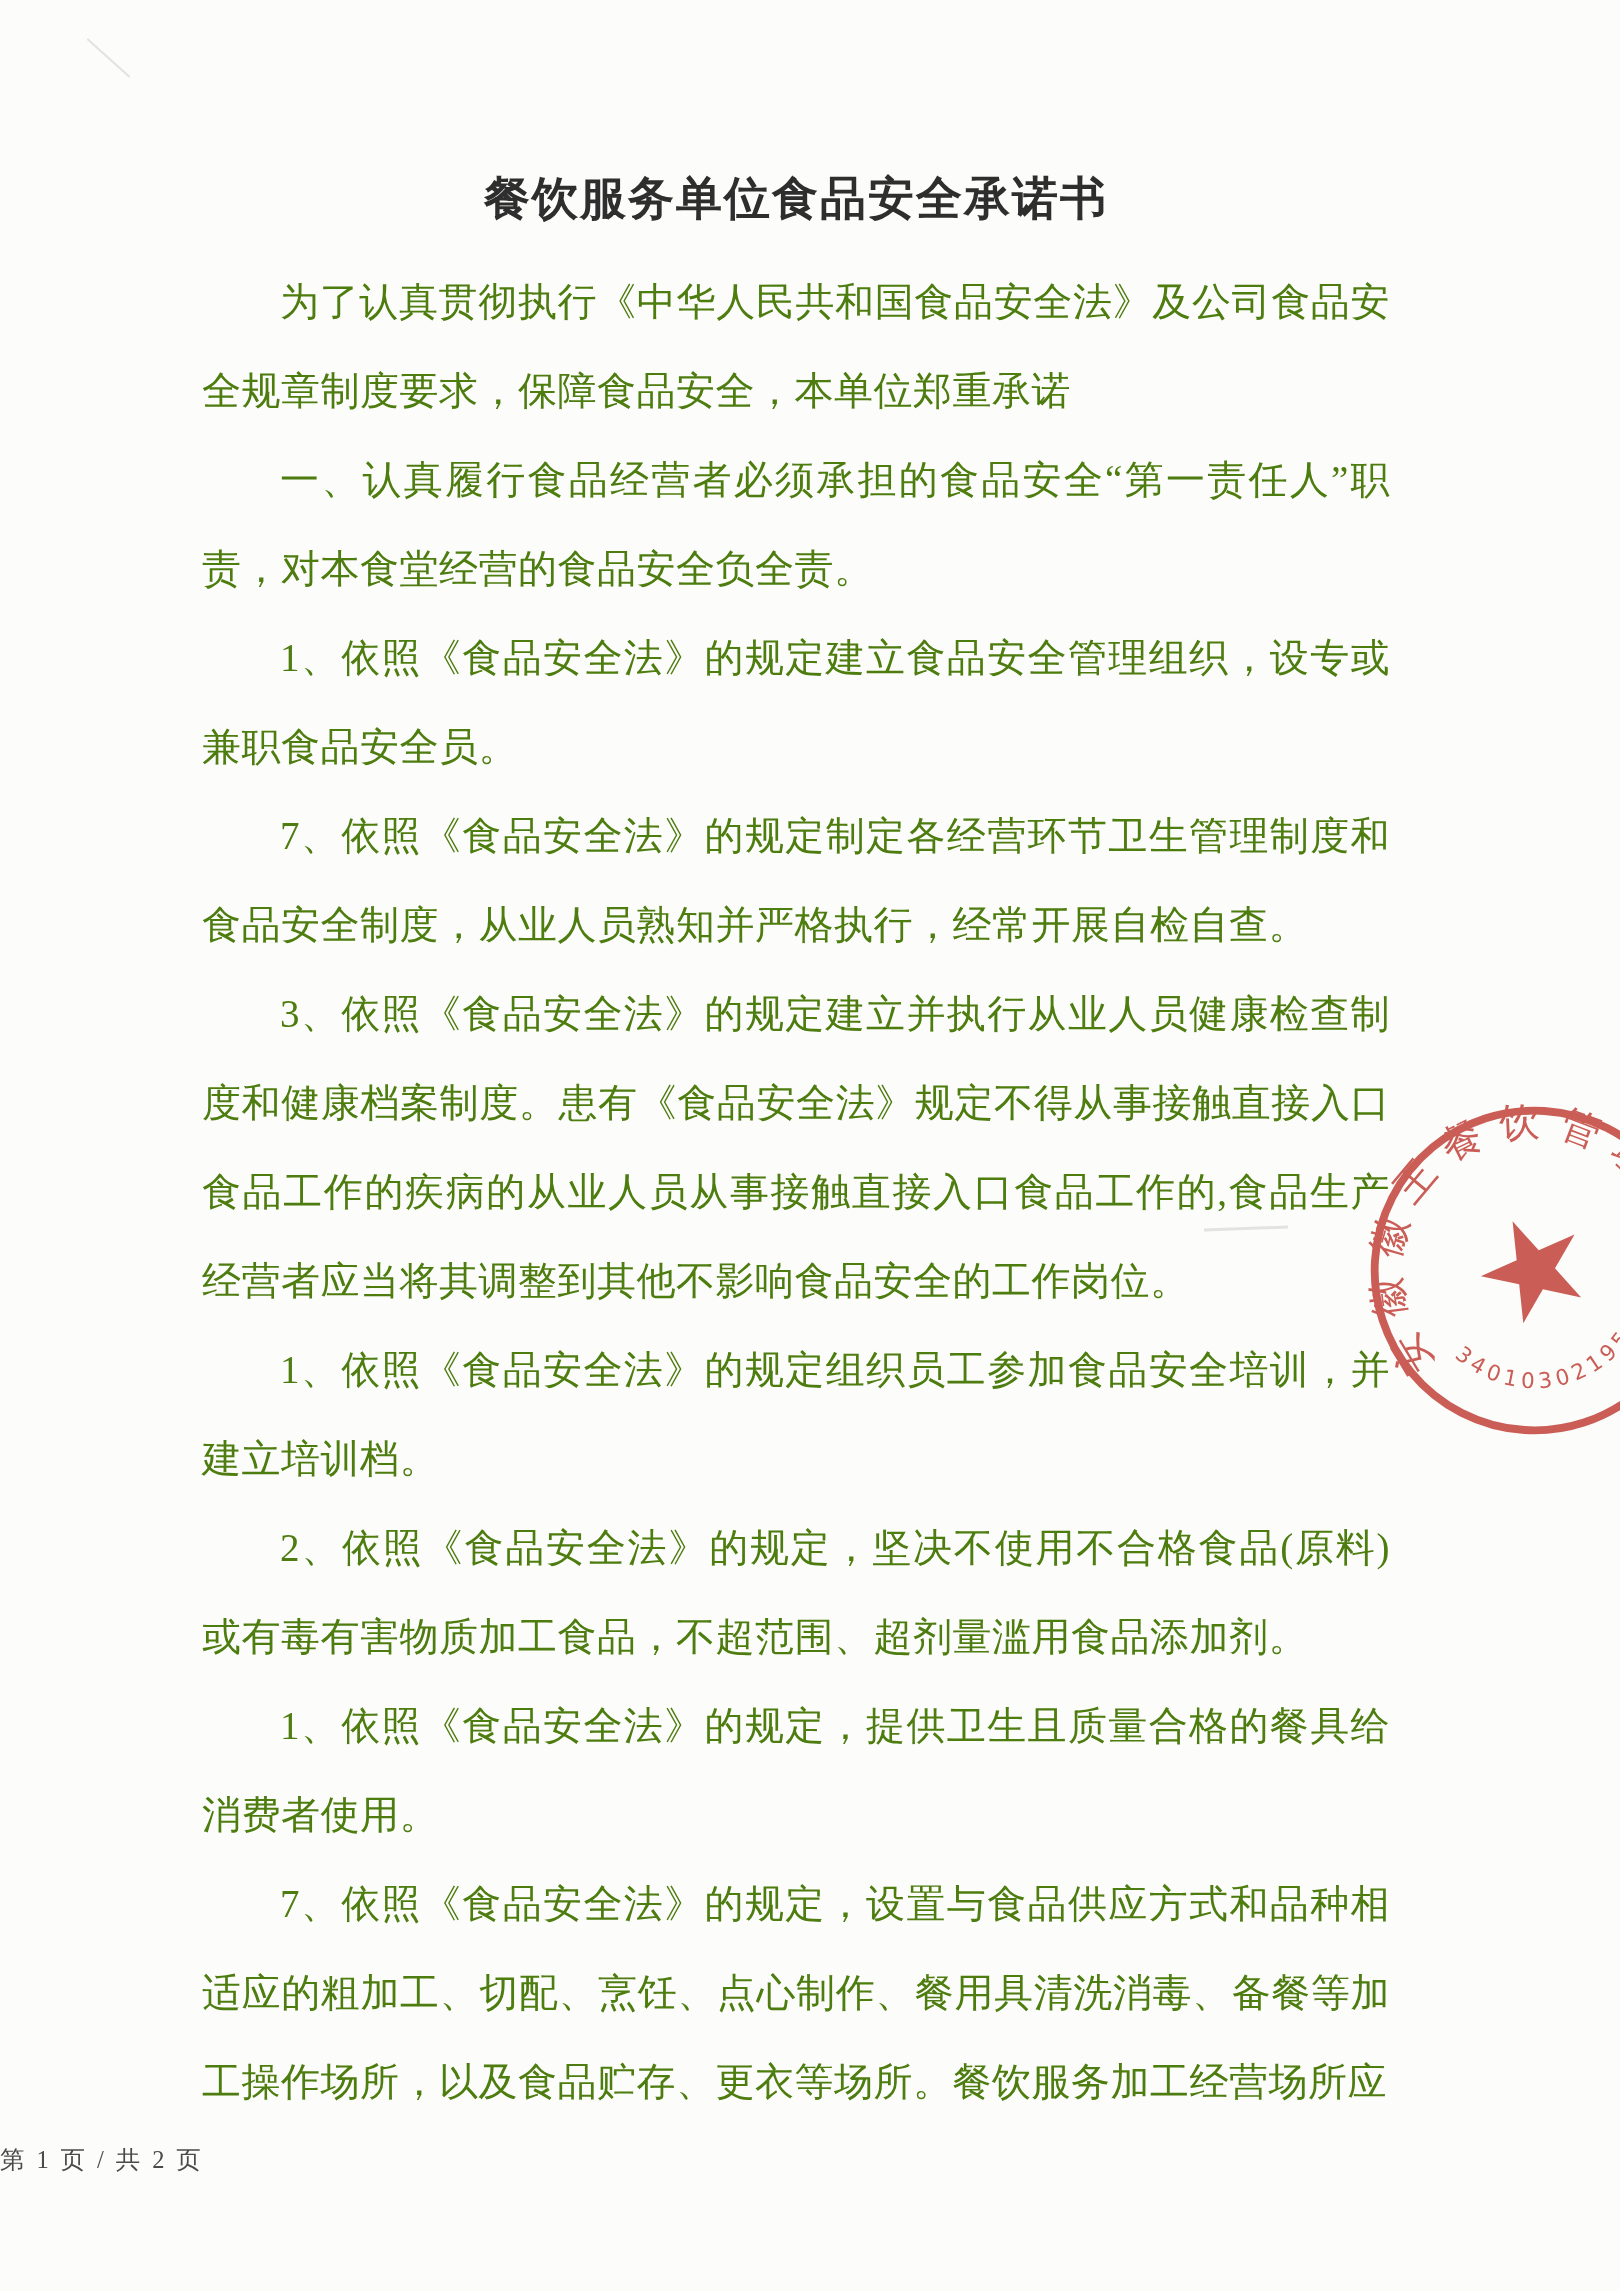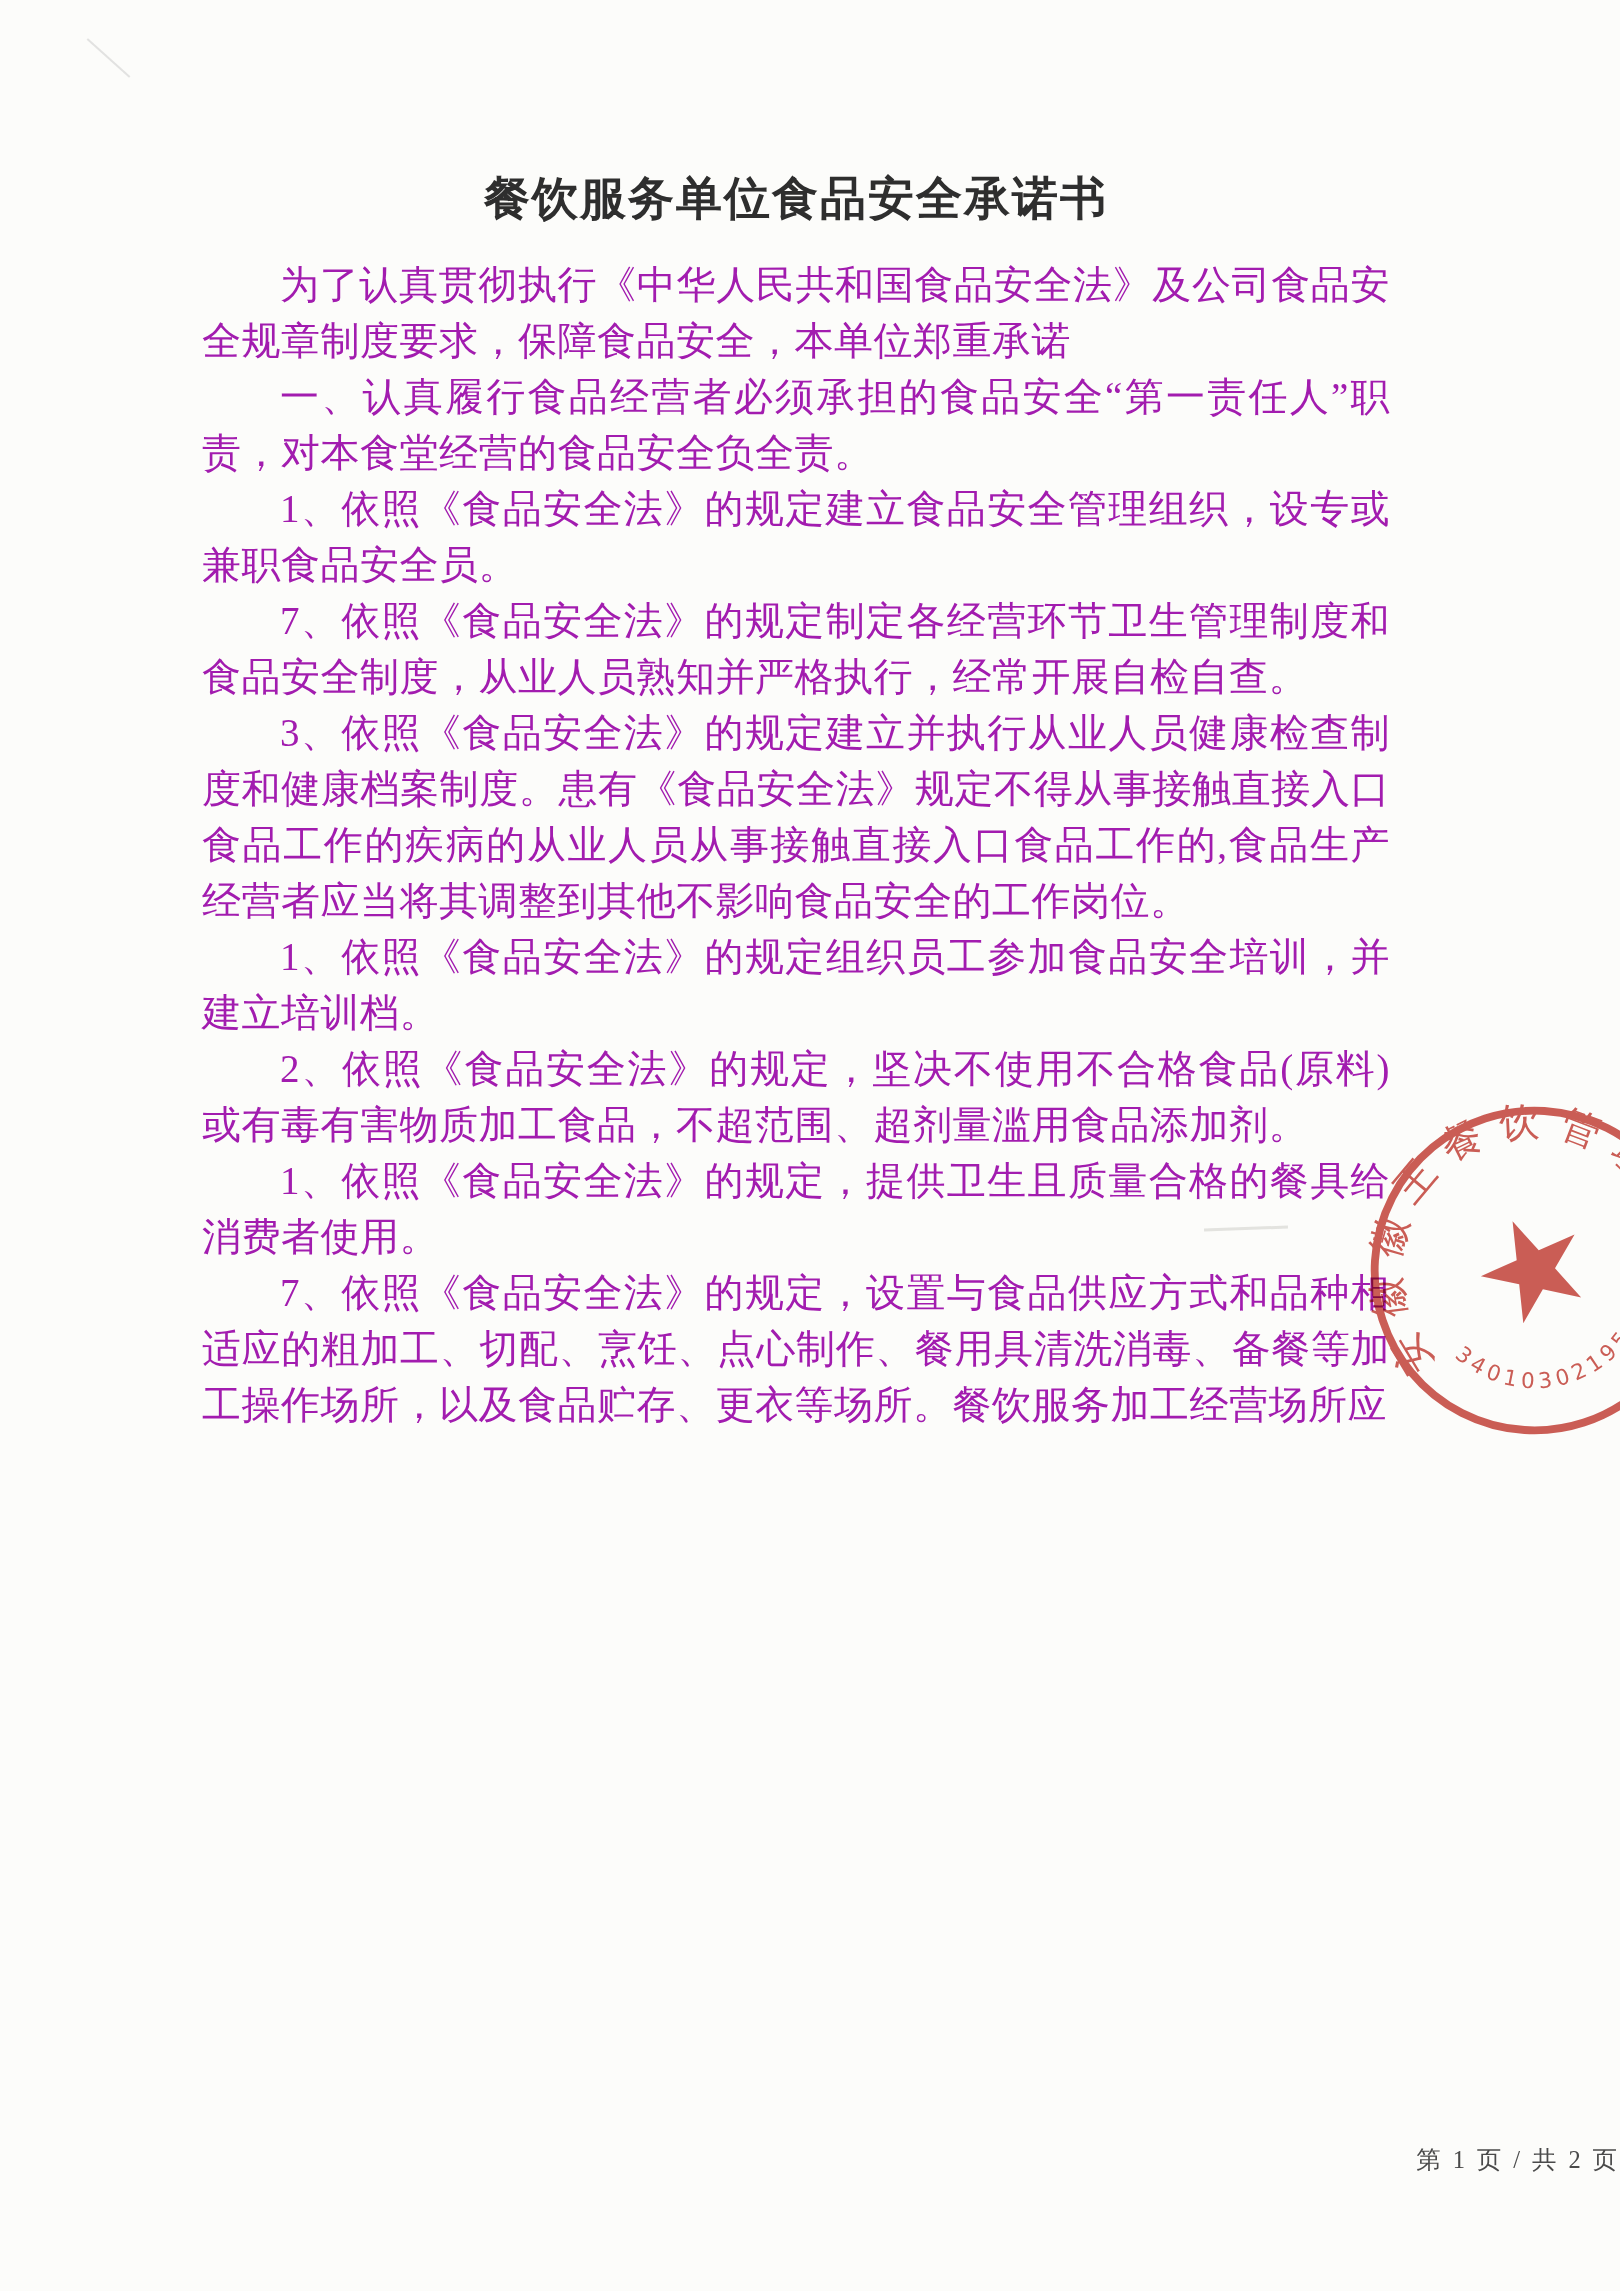--- a/index.html
+++ b/index.html
@@ -23,31 +23,31 @@
     font-weight:bold;
     font-size:46px;
     letter-spacing:2px;
     color:#2e2e2e;
     line-height:63px;
   }
   .doc-body p{
     margin:0;
     text-indent:2em;
     font-size:39px;
-    line-height:56px;
+    line-height:89px;
     text-align:justify;
     text-justify:inter-ideograph;
-    color:#a21caf;
+    color:#4d7c0f;
     letter-spacing:0.5px;
   }
   .page-footer{
     position:absolute;
     left:0;top:2143px;
     width:1620px;
-    text-align:right;
+    text-align:left;
     font-size:24.5px;
     color:#4a4a4a;
     letter-spacing:2.9px;
   }
   .stamp{
     position:absolute;
     left:1358px;top:1094px;
     width:353px;height:353px;
     opacity:0.88;
     mix-blend-mode:multiply;

